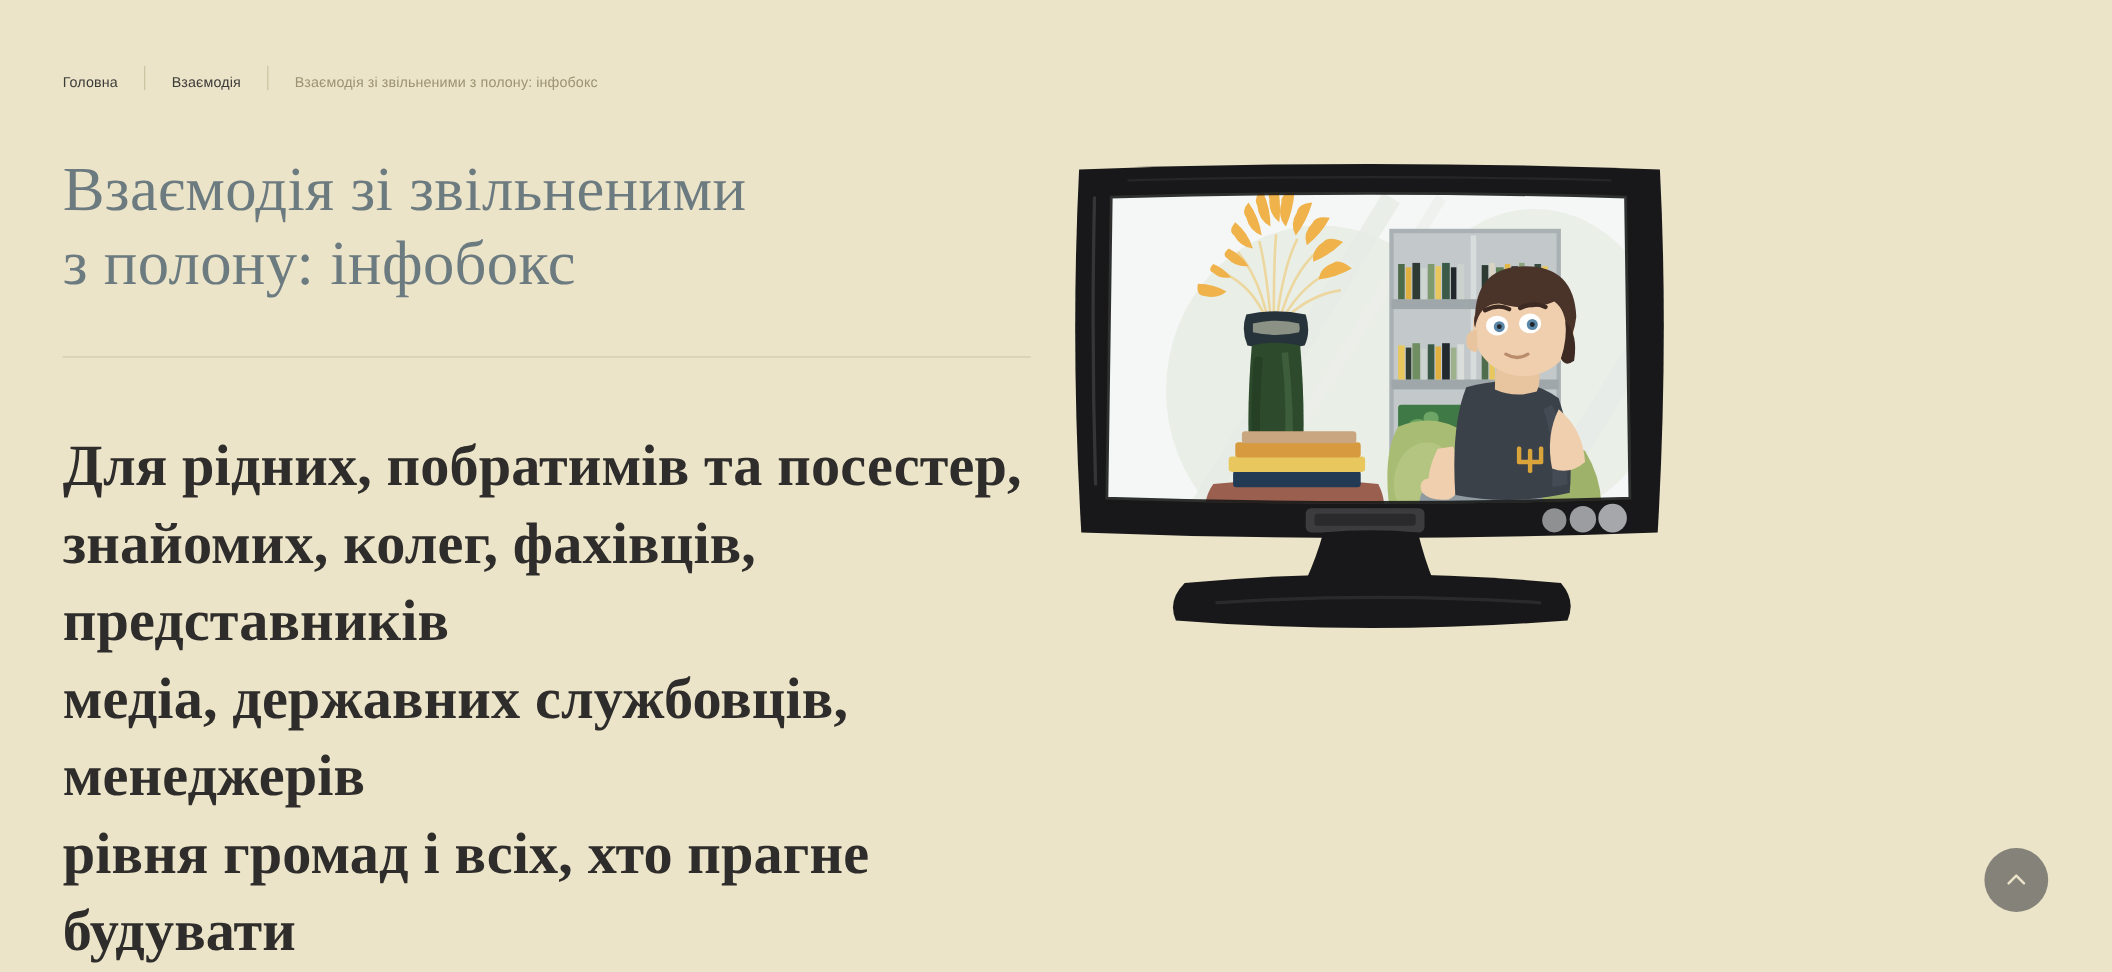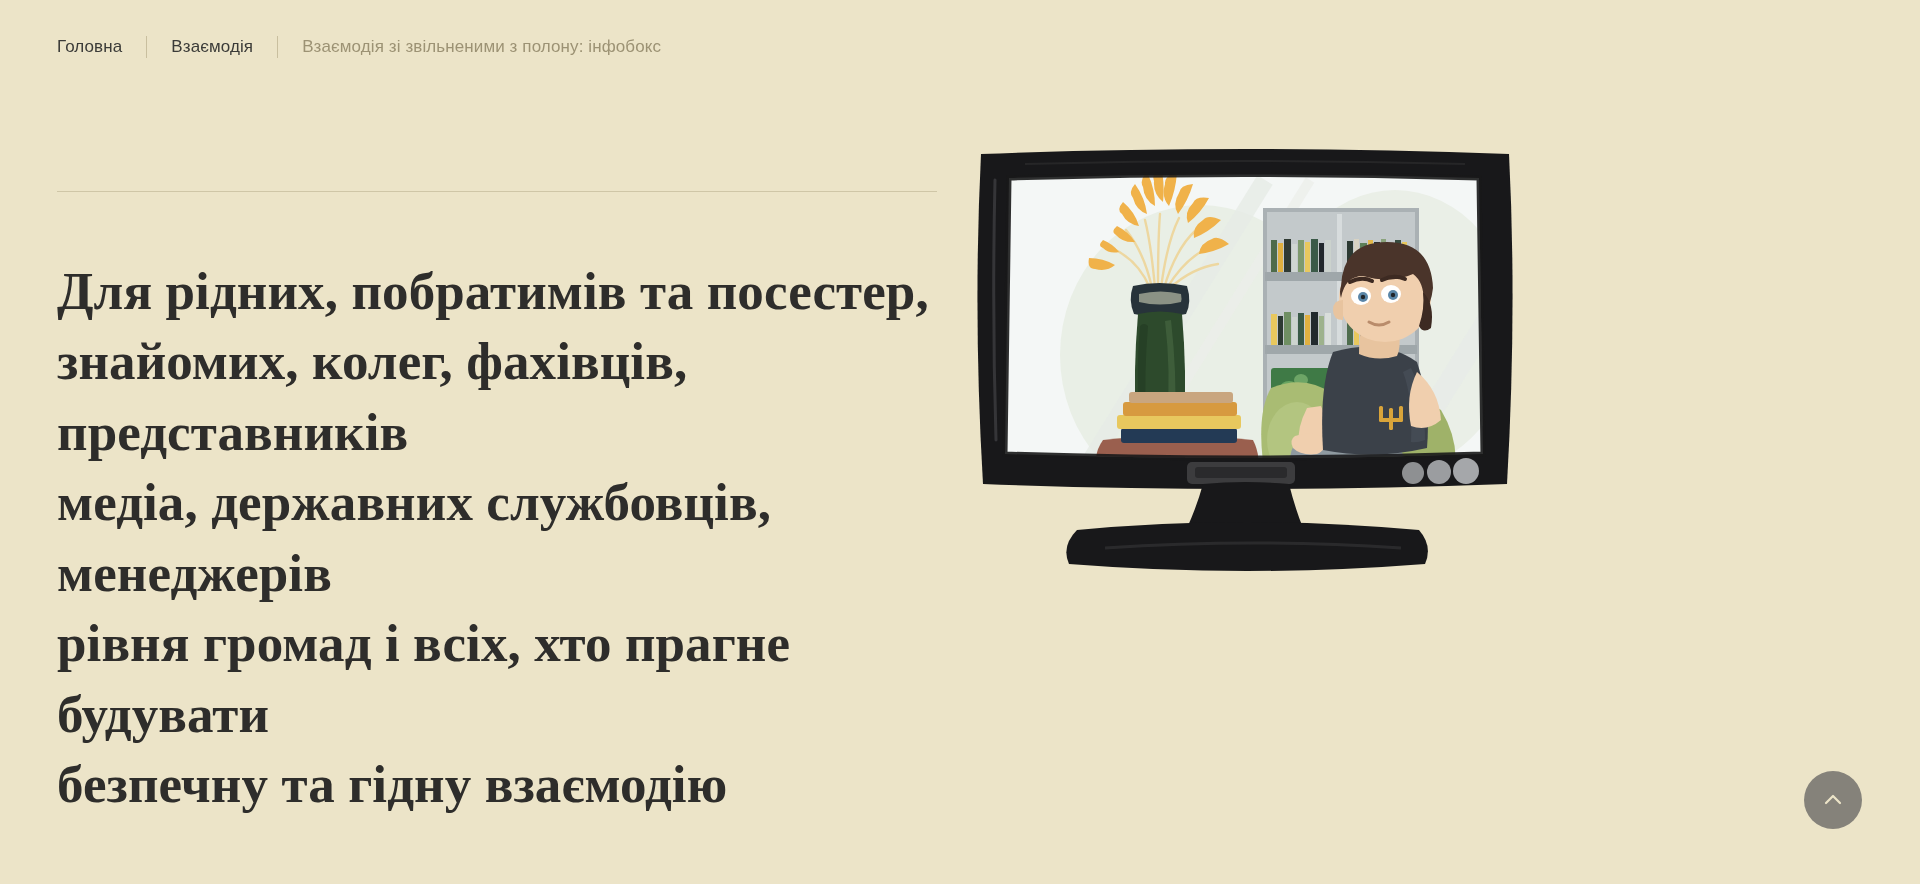--- a/index.html
+++ b/index.html
@@ -13,24 +13,24 @@
   body {
     background: #ece4c8;
     font-family: "Liberation Sans", sans-serif;
     position: relative;
   }
 
   
   .breadcrumb {
     position: absolute;
     left: 57px;
-    top: 36px;
+    top: 60px;
     display: flex;
-    align-items: center;
-    font-size: 17px;
+    align-items: flex-end;
+    font-size: 13px;
     letter-spacing: .1px;
   }
   .crumb-link {
     color: #3b3b38;
     white-space: nowrap;
     cursor: pointer;
   }
   .crumb-current {
     color: #9c9274;
     white-space: nowrap;
@@ -111,20 +111,22 @@
 
 <nav class="breadcrumb">
   <span class="crumb-link">Головна</span>
   <span class="crumb-sep"></span>
   <span class="crumb-link">Взаємодія</span>
   <span class="crumb-sep"></span>
   <span class="crumb-current">Взаємодія зі звільненими з полону: інфобокс</span>
 </nav>
 
 <main class="content">
+  <h1 class="page-title">Взаємодія зі звільненими
+з полону: інфобокс</h1>
   <div class="divider"></div>
   <p class="lede">Для рідних, побратимів та посестер,
 знайомих, колег, фахівців, представників
 медіа, державних службовців, менеджерів
 рівня громад і всіх, хто прагне будувати
 безпечну та гідну взаємодію</p>
 </main>
 
 <figure class="illustration">
   <svg class="illo-svg" viewBox="0 0 560 450">

